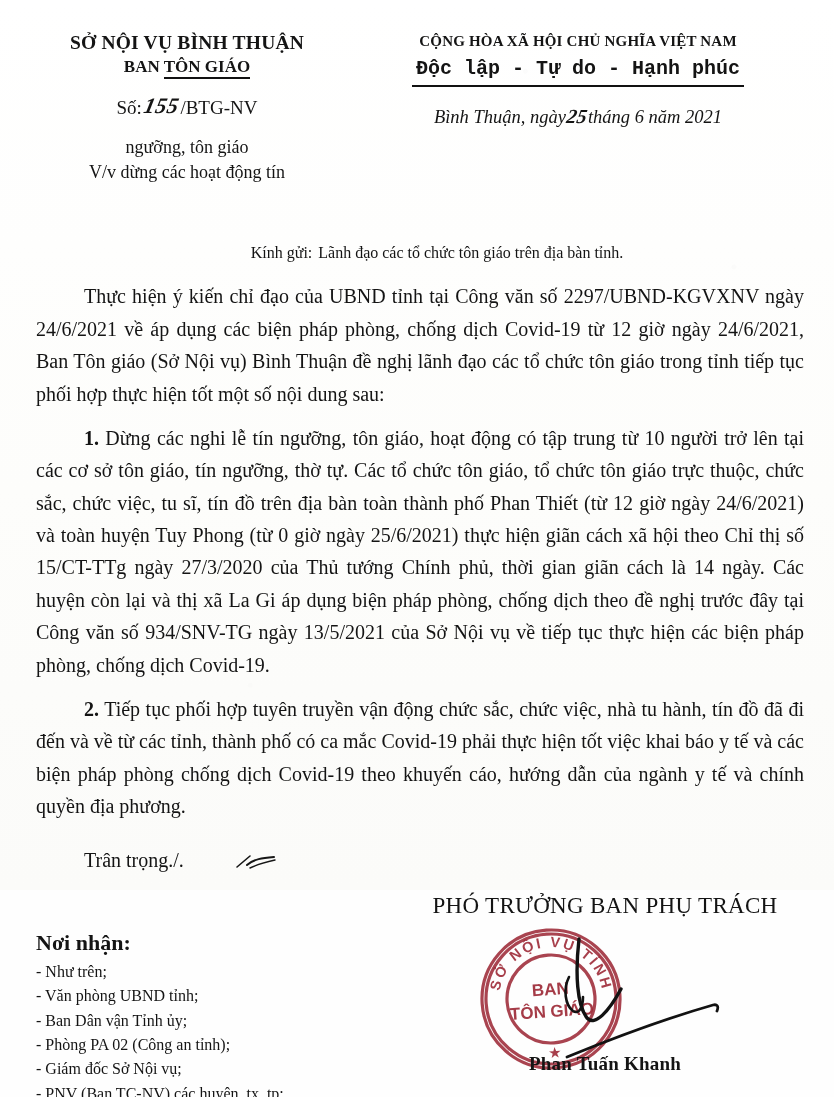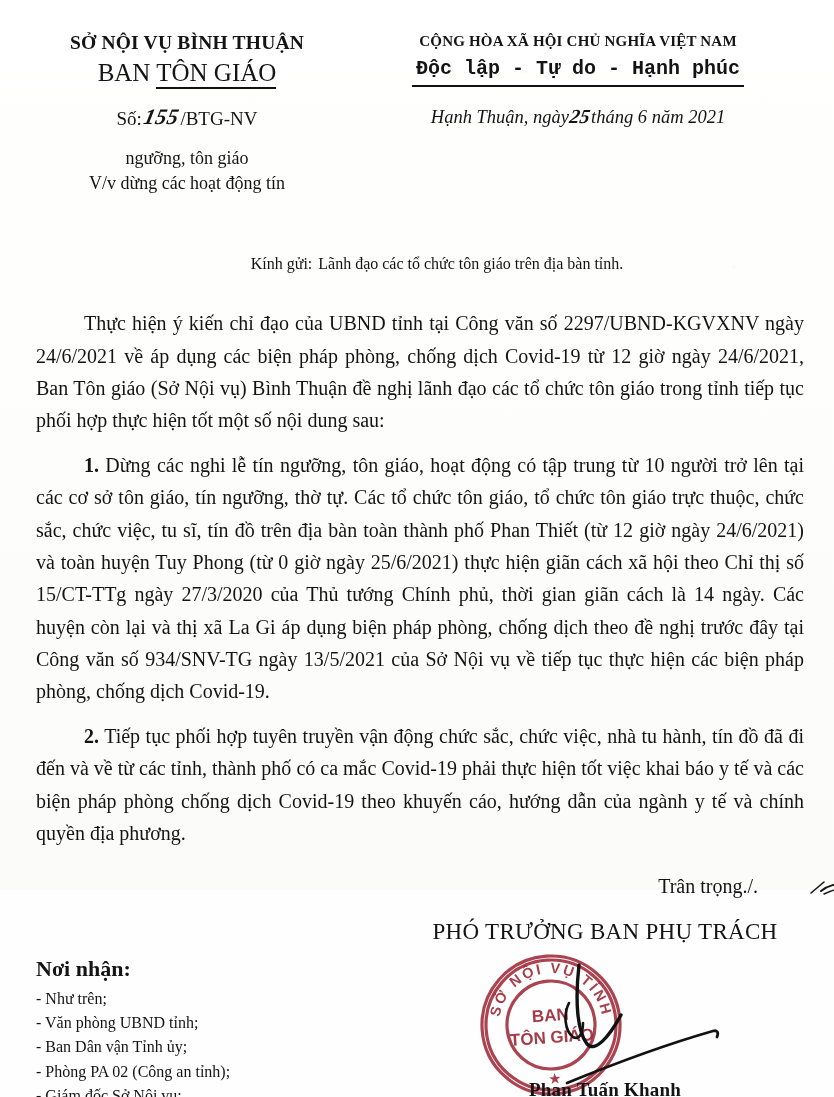--- a/index.html
+++ b/index.html
@@ -47,22 +47,22 @@
     padding-top:2px;
   }
   .org-top{
     font-size:19.5px;
     font-weight:bold;
     letter-spacing:.2px;
     line-height:1.3;
     white-space:nowrap;
   }
   .org-sub{
-    font-size:25px;
-    font-weight:normal;
+    font-size:17px;
+    font-weight:bold;
     line-height:1.35;
     margin-top:1px;
   }
   .org-sub .ul{
     border-bottom:2.2px solid #111;
     padding-bottom:1px;
   }
   .doc-no{
     font-size:19px;
     margin-top:14px;
@@ -123,40 +123,39 @@
     margin-top:56px;
     text-align:center;
     font-size:16px;
     line-height:1.4;
     padding-left:40px;
   }
   .to-line .lbl{margin-right:6px;}
 
   
   .body{
-    margin-top:32px;
+    margin-top:16px;
     padding:0 30px 0 36px;
   }
   .para{
     font-size:20px;
     line-height:1.62;
     text-align:justify;
     text-indent:48px;
     margin:0 0 12px 0;
     hyphens:none;
   }
   .para b{font-weight:bold;}
 
   .closing{
     font-size:20px;
     line-height:1.5;
     text-indent:48px;
     margin-top:22px;
     position:relative;
-    text-align:right;
   }
   .closing .flourish{
     display:inline-block;
     width:44px;height:16px;
     vertical-align:-3px;
     margin-left:2px;
   }
 
   
   .footer{
@@ -236,21 +235,21 @@
 
       <div class="subject">
         <div>ngưỡng, tôn giáo</div>
         <div>V/v dừng các hoạt động tín</div>
       </div>
     </div>
 
     <div class="hdr-right">
       <div class="nation">CỘNG HÒA XÃ HỘI CHỦ NGHĨA VIỆT NAM</div>
       <div><span class="motto">Độc lập - Tự do - Hạnh phúc</span></div>
-      <div class="place-date"><span>Hạnh Thuận, ngày</span><span class="daynum">25</span><span>tháng 6 năm 2021</span></div>
+      <div class="place-date"><span>Bình Thuận, ngày</span><span class="daynum">25</span><span>tháng 6 năm 2021</span></div>
     </div>
   </div>
 
   <div class="to-line"><span class="lbl">Kính gửi:</span><span>Lãnh đạo các tổ chức tôn giáo trên địa bàn tỉnh.</span></div>
 
   <div class="body">
 
     <p class="para">Thực hiện ý kiến chỉ đạo của UBND tỉnh tại Công văn số 2297/UBND-KGVXNV ngày 24/6/2021 về áp dụng các biện pháp phòng, chống dịch Covid-19 từ 12 giờ ngày 24/6/2021, Ban Tôn giáo (Sở Nội vụ) Bình Thuận đề nghị lãnh đạo các tổ chức tôn giáo trong tỉnh tiếp tục phối hợp thực hiện tốt một số nội dung sau:</p>
 
     <p class="para"><b>1.</b>

